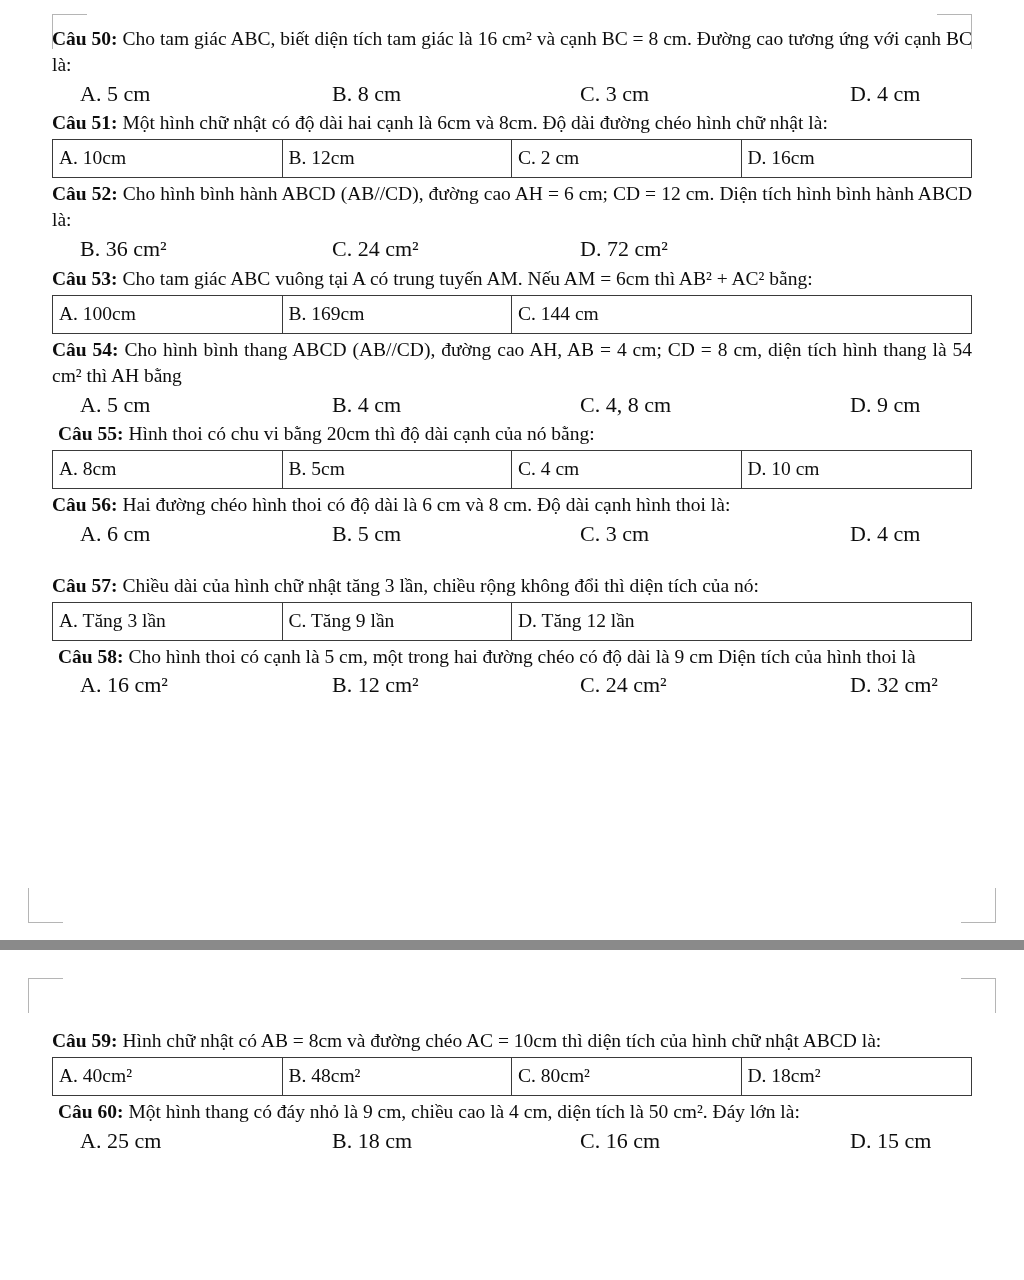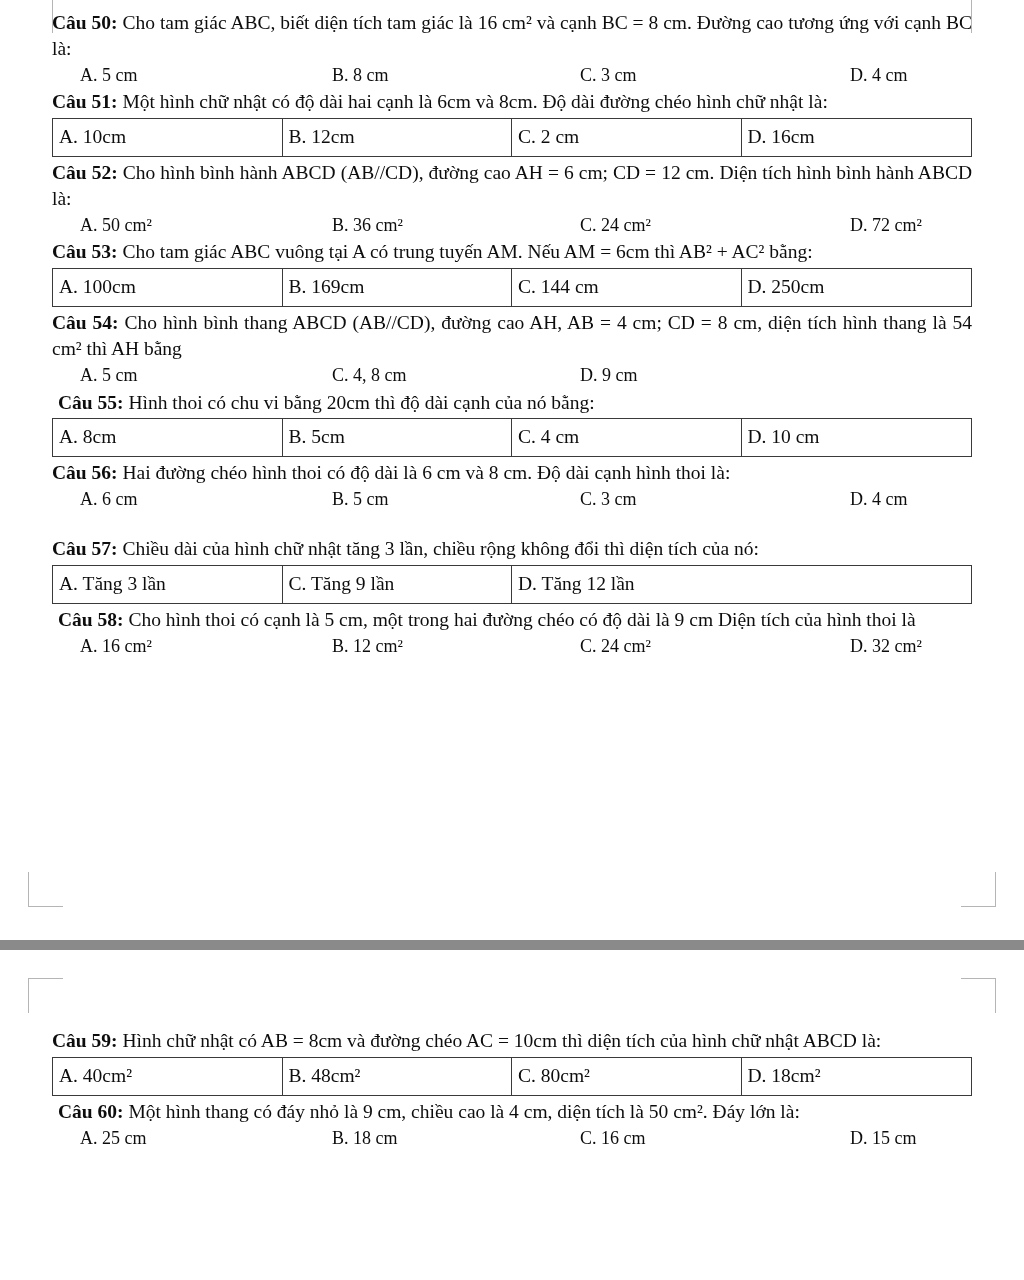--- a/index.html
+++ b/index.html
@@ -18,42 +18,42 @@
   .page {
     position: relative;
     width: 1024px;
     height: 1280px;
   }
   .sheet {
     position: absolute;
     left: 0;
     width: 1024px;
   }
-  .sheet-top { top: 0; height: 753px; }
+  .sheet-top { top: 16px; height: 753px; }
   .sheet-bottom { top: 950px; height: 264px; }
 
   .content {
     padding: 0 52px 0 52px;
   }
   .q {
     font-size: 19.5px;
     line-height: 1.33;
     margin: 0;
     padding: 0;
     text-align: justify;
   }
   .q-block { margin-bottom: 2px; }
   .q b { font-weight: bold; }
   .lbl { font-weight: bold; }
 
   
   .opts {
     display: flex;
     width: 100%;
-    font-size: 18px;
+    font-size: 22px;
     line-height: 1.3;
     margin: 2px 0 2px 0;
   }
   .opts > div { flex: 0 0 25%; }
   .opts > div:nth-child(1) { padding-left: 28px; }
   .opts > div:nth-child(2) { padding-left: 22px; }
   .opts > div:nth-child(3) { padding-left: 18px; }
   .opts > div:nth-child(4) { padding-left: 40px; }
 
   
@@ -127,41 +127,40 @@
           <div>A. 10cm</div>
           <div>B. 12cm</div>
           <div>C. 2 cm</div>
           <div>D. 16cm</div>
         </div>
       </div>
 
       <div class="q-block">
         <p class="q"><b class="lbl">Câu 52:</b><span> Cho hình bình hành ABCD (AB//CD), đường cao AH = 6 cm; CD = 12 cm. Diện tích hình bình hành ABCD là:</span></p>
         <div class="opts">
-          <div>A. 50 cm²</div>
           <div>B. 36 cm²</div>
           <div>C. 24 cm²</div>
           <div>D. 72 cm²</div>
         </div>
       </div>
 
       <div class="q-block">
         <p class="q"><b class="lbl">Câu 53:</b><span> Cho tam giác ABC vuông tại A có trung tuyến AM. Nếu AM = 6cm thì AB² + AC² bằng:</span></p>
         <div class="opts-box">
           <div>A. 100cm</div>
           <div>B. 169cm</div>
           <div>C. 144 cm</div>
-          <div>D. 250cm</div>
         </div>
       </div>
 
       <div class="q-block">
         <p class="q"><b class="lbl">Câu 54:</b><span> Cho hình bình thang ABCD (AB//CD), đường cao AH, AB = 4 cm; CD = 8 cm, diện tích hình thang là 54 cm² thì AH bằng</span></p>
         <div class="opts">
           <div>A. 5 cm</div>
+          <div>B. 4 cm</div>
           <div>C. 4, 8 cm</div>
           <div>D. 9 cm</div>
         </div>
       </div>
 
       <div class="q-block">
         <p class="q" style="padding-left:6px;"><b class="lbl">Câu 55:</b><span> Hình thoi có chu vi bằng 20cm thì độ dài cạnh của nó bằng:</span></p>
         <div class="opts-box">
           <div>A. 8cm</div>
           <div>B. 5cm</div>

